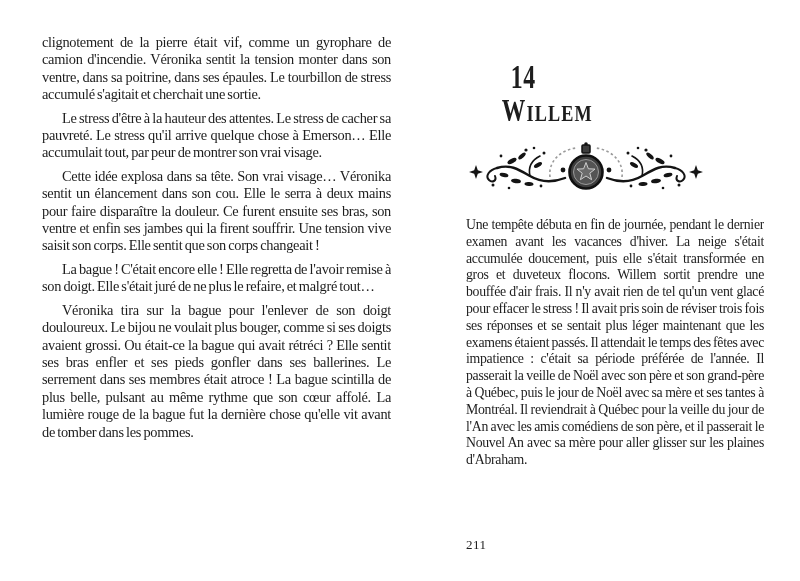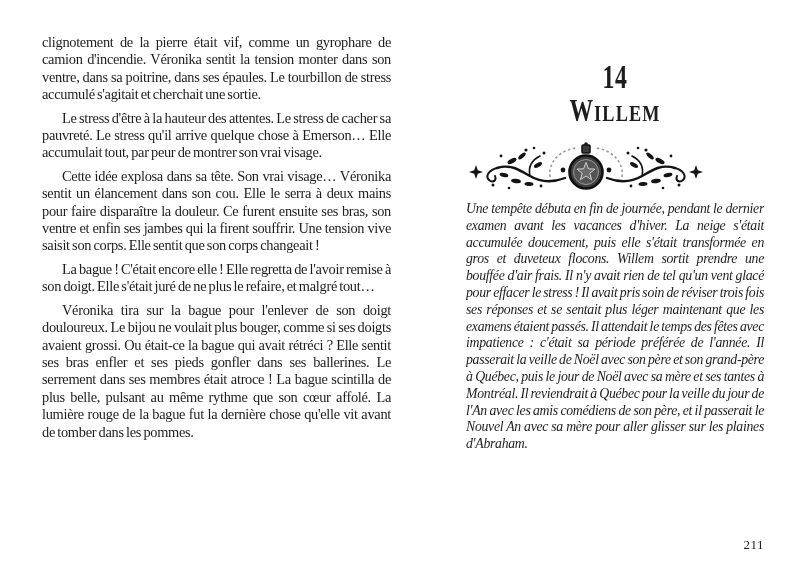--- a/index.html
+++ b/index.html
@@ -16,43 +16,43 @@
     font-size:14.4px; line-height:17.4px; text-align:justify;
     letter-spacing:-0.3px; word-spacing:-1px;
     margin:0 0 6px 0; hyphens:auto; -webkit-hyphens:auto;
   }
   .para.indent { text-indent:20px; }
 
   
   .right-page {
     position:absolute; left:466px; top:0; width:298px; height:560px; overflow:hidden;
   }
-  .chapter-head { margin-top:60px; text-align:center; }
+  .chapter-head { margin-top:60px; }
   .chapter-number {
     font-weight:700; font-size:34px; line-height:34px; letter-spacing:1px;
     transform:scaleX(0.70); transform-origin:50% 50%;
   }
   .chapter-title {
     margin-top:1px;
     font-weight:700; font-size:24px; line-height:32px; letter-spacing:1.5px;
     text-transform:uppercase;
     transform:scaleX(0.76); transform-origin:50% 50%;
   }
   .chapter-title::first-letter { font-size:31px; }
 
   .ornament { width:240px; height:54px; margin:12px auto 0 auto; }
 
-  .right-body { margin-top:2px;font-style:italic; }
+  .right-body { margin-top:18px; }
   .right-body .para {
     font-size:13.8px; line-height:16.8px;
   }
 
   .page-number {
     position:absolute; left:466px; top:537px; width:298px;
-    text-align:right; font-size:13px; letter-spacing:0.5px;
+    text-align:left; font-size:13px; letter-spacing:0.5px;
   }
 </style>
 </head>
 <body>
 
 <div class="spread">
 
   <div class="left-page">
     <p class="para">clignotement de la pierre était vif, comme un gyrophare de camion d'incendie. Véronika sentit la tension monter dans son ventre, dans sa poitrine, dans ses épaules. Le tourbillon de stress accumulé s'agitait et cherchait une sortie.</p>
     <p class="para indent">Le stress d'être à la hauteur des attentes. Le stress de cacher sa pauvreté. Le stress qu'il arrive quelque chose à Emerson… Elle accumulait tout, par peur de montrer son vrai visage.</p>

